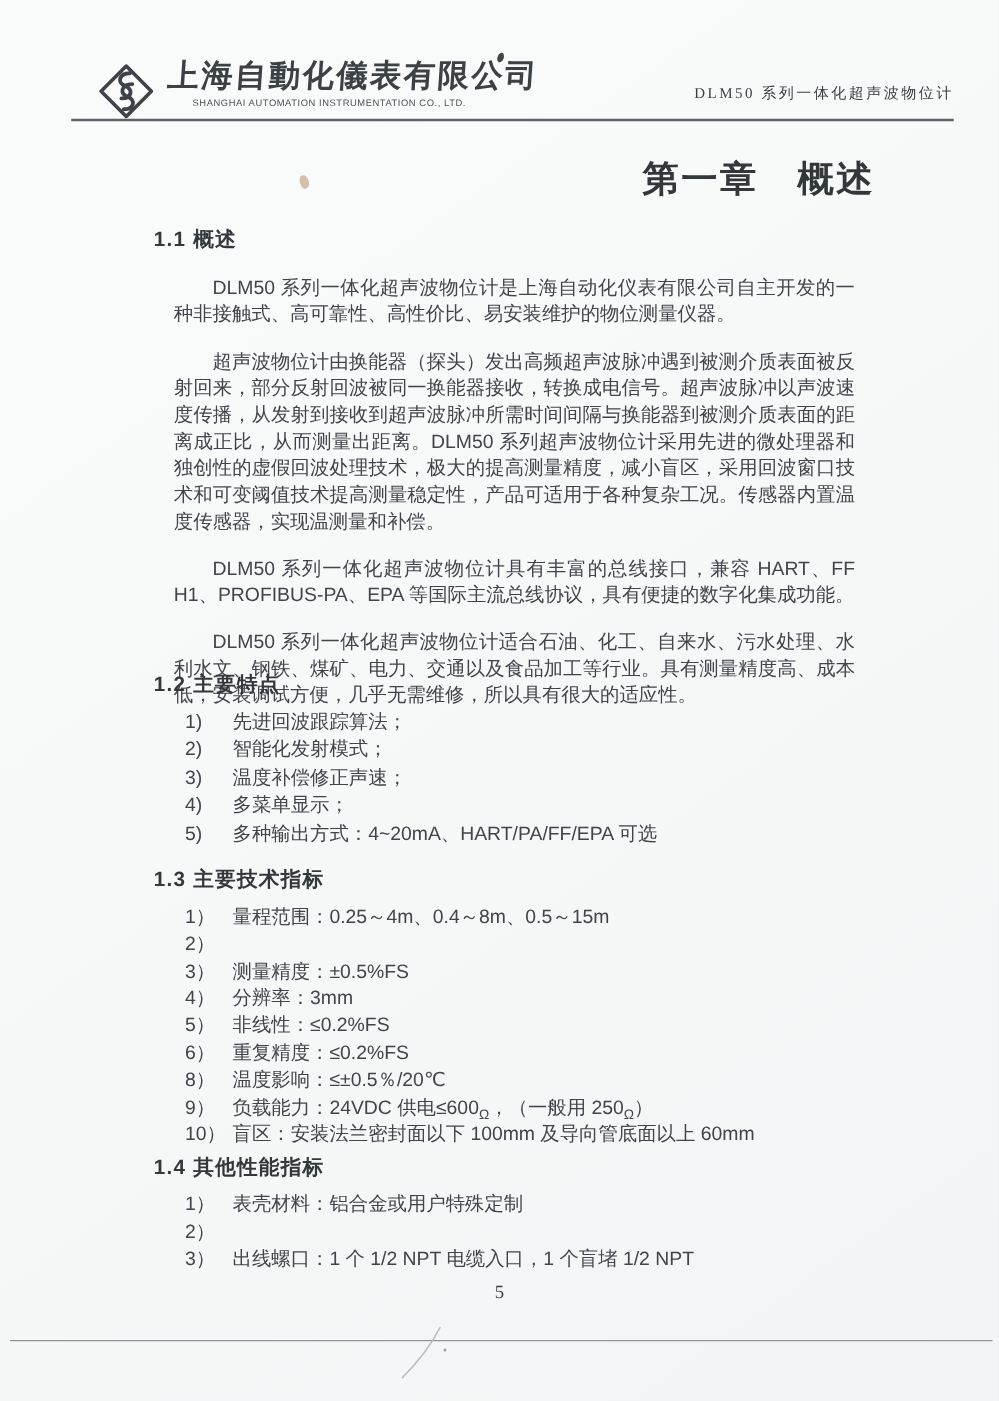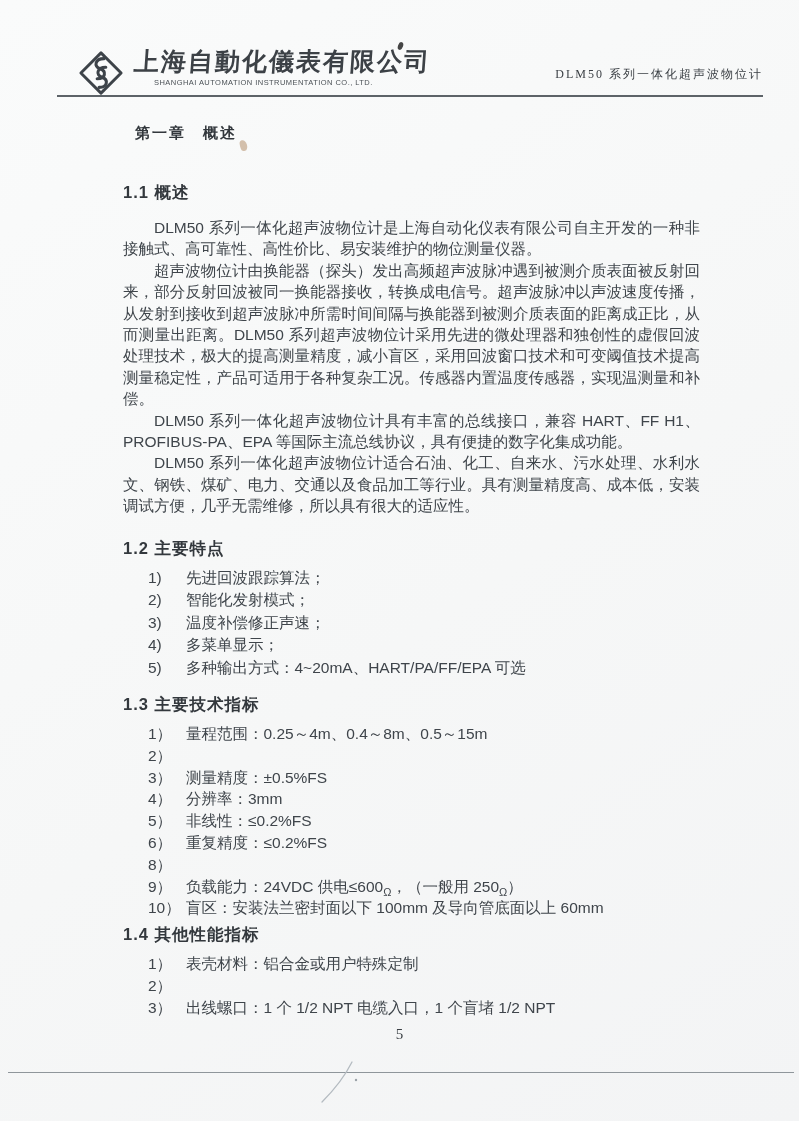--- a/index.html
+++ b/index.html
@@ -28,30 +28,30 @@
   }
   .doc-title{
     position:absolute;right:36px;top:66px;
     font-family:"Liberation Serif","DejaVu Serif",serif;
     font-size:12px;letter-spacing:2px;color:#393e43;white-space:nowrap;
   }
   .header-rule{position:absolute;left:57px;right:36px;top:95px;height:2px;background:#5d6368;}
   
   .content{position:absolute;left:123px;top:0;width:577px;}
   .chapter-title{
-    position:absolute;left:12px;top:124px;width:100%;
-    text-align:left;font-size:15px;font-weight:700;
+    position:absolute;left:0;top:124px;width:100%;
+    text-align:right;font-size:29px;font-weight:700;
     letter-spacing:2px;color:#32373c;white-space:pre;
   }
   .sec{position:absolute;left:0;width:100%;}
   .sec-11{top:180px;} .sec-12{top:536px;} .sec-13{top:692px;} .sec-14{top:922px;}
   .sec-heading{font-size:16.5px;color:#33383d;letter-spacing:1px;line-height:24px;white-space:pre;}
   .w400{font-weight:700;} .w700{font-weight:700;}
   .paras{margin-top:13px;font-size:15.5px;line-height:21.4px;text-align:justify;}
-  .paras p{margin:0;text-indent:2em;}
+  .paras p{margin:16px;text-indent:2em;}
   .list{margin-top:7px;padding-left:25px;font-size:15.5px;}
   .li{display:flex;align-items:baseline;}
   .lh224 .li{line-height:22.4px;} .lh218 .li{line-height:21.8px;} .lh220 .li{line-height:22px;}
   .num{flex:none;width:38px;white-space:nowrap;}
   .txt{white-space:pre-wrap;}
   sub.ohm{font-size:11px;line-height:0;}
   
   .page-number{
     position:absolute;left:0;right:0;top:1026px;text-align:center;
     font-family:"Liberation Serif","DejaVu Serif",serif;font-size:15px;color:#3b4045;
@@ -144,20 +144,21 @@
         <div class="li">
             <span class="num">5）</span>
             <span class="txt">非线性：≤0.2%FS</span>
           </div>
         <div class="li">
             <span class="num">6）</span>
             <span class="txt">重复精度：≤0.2%FS</span>
           </div>
         <div class="li">
             <span class="num">8）</span>
+            <span class="txt">温度影响：≤±0.5％/20℃</span>
           </div>
         <div class="li">
             <span class="num">9）</span>
             <span class="txt"><span>负载能力：24VDC 供电≤600</span><sub class="ohm">Ω</sub><span>，（一般用 250</span><sub class="ohm">Ω</sub><span>）</span></span>
           </div>
         <div class="li">
             <span class="num">10）</span>
             <span class="txt">盲区：安装法兰密封面以下 100mm 及导向管底面以上 60mm</span>
           </div>
       </div>

